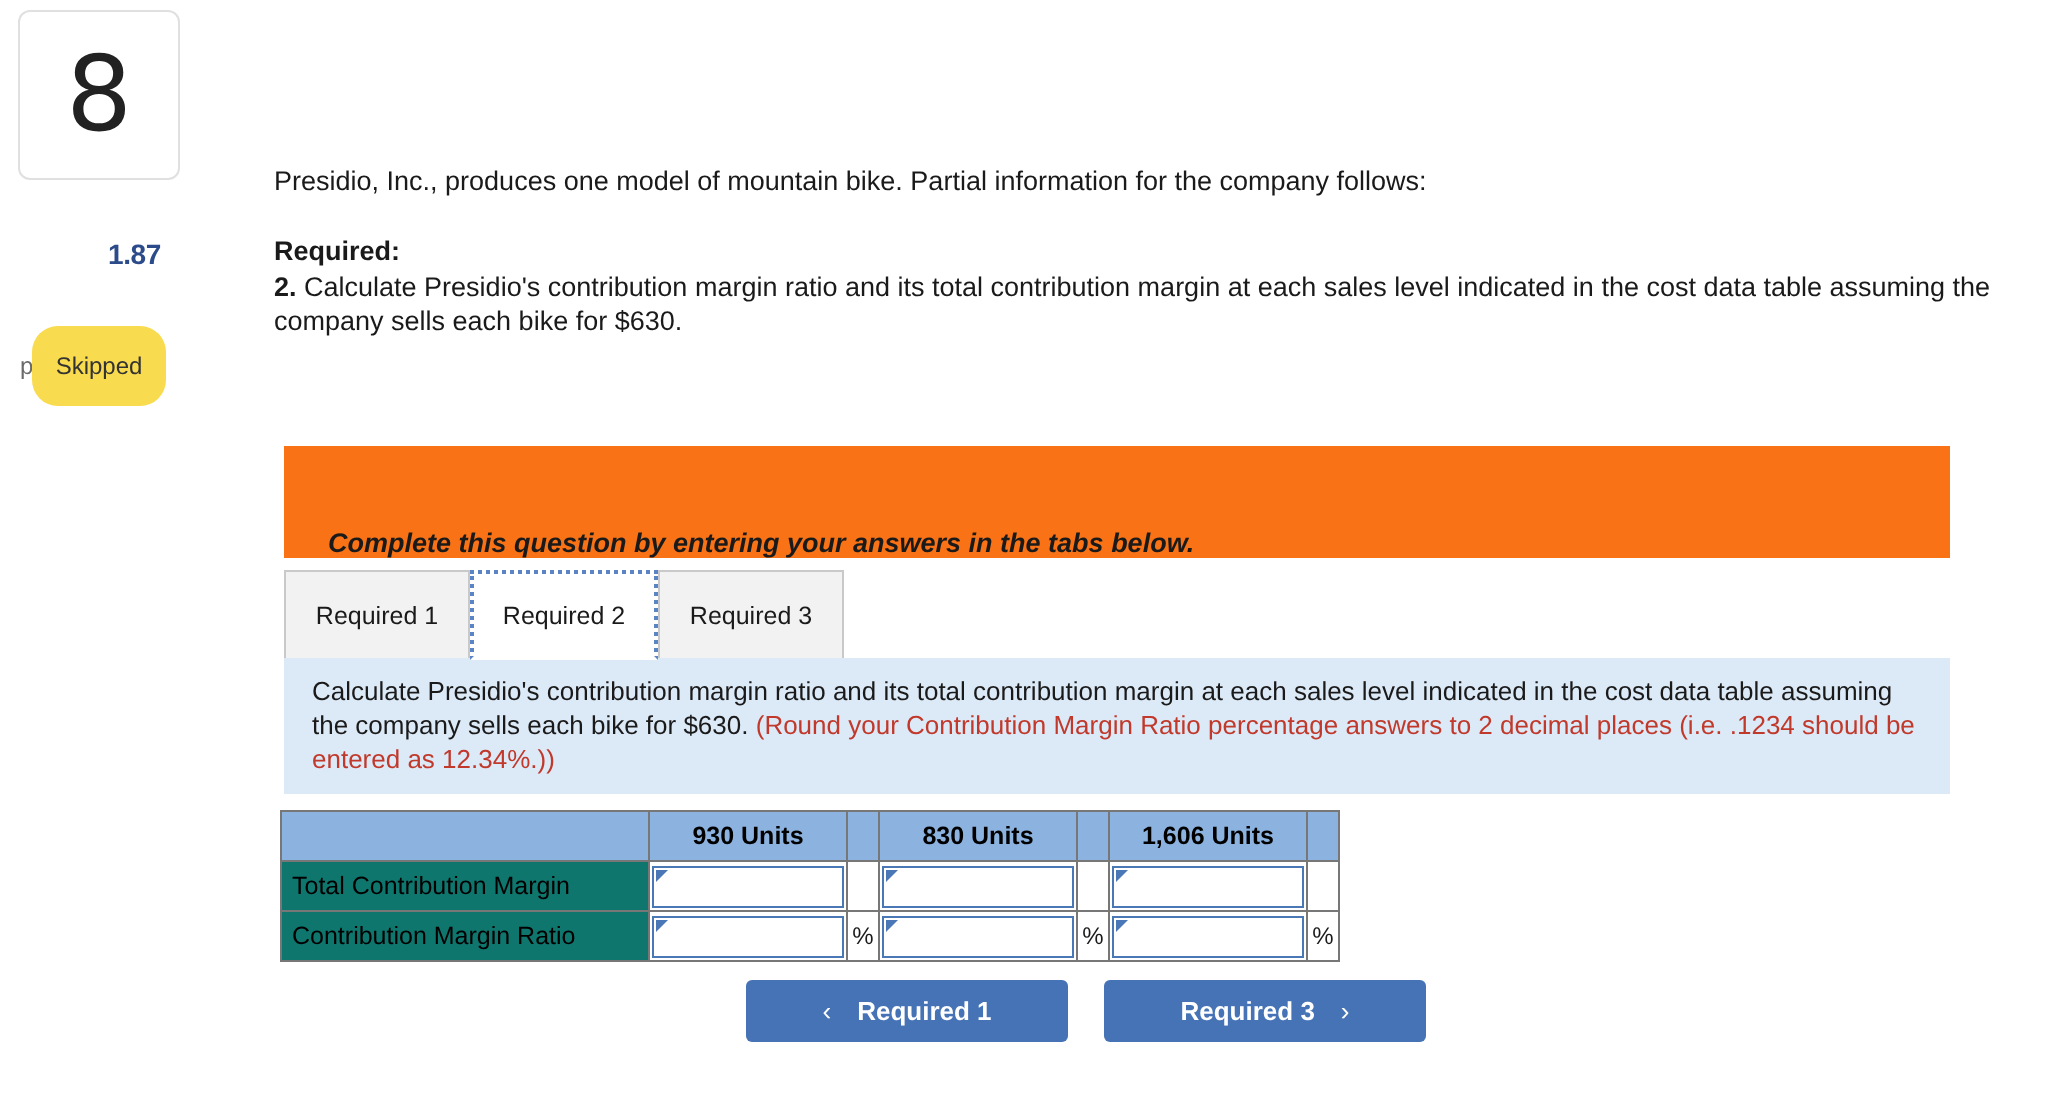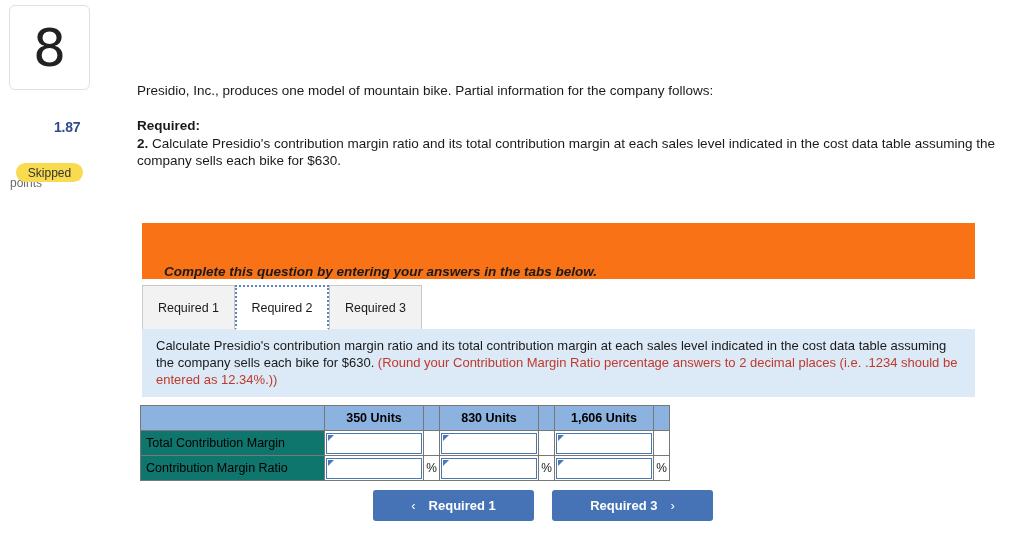--- a/index.html
+++ b/index.html
@@ -63,21 +63,21 @@
     top: 136px;
     font-size: 12px;
     color: #6b6b6b;
     margin-top: 40px;
   }
   .skipped-badge {
     position: absolute;
     left: 16px;
     top: 163px;
     width: 67px;
-    height: 19px;
+    height: 40px;
     border-radius: 13px;
     background: #f8db4e;
     color: #333333;
     font-size: 12px;
     display: flex;
     align-items: center;
     justify-content: center;
   }
   .rail-actions {
     position: absolute;
@@ -347,21 +347,21 @@
       <col class="col-val">
         <col style="width:16px">
       <col class="col-val">
         <col style="width:16px">
       <col class="col-val">
         <col style="width:16px">
     </colgroup>
     <thead>
       <tr>
         <th class="corner"></th>
-        <th>350 Units</th>
+        <th>930 Units</th>
         <th class="pct"></th>
         <th>830 Units</th>
         <th class="pct"></th>
         <th>1,606 Units</th>
         <th class="pct"></th>
       </tr>
     </thead>
     <tbody>
       <tr>
         <td class="rowlabel">Total Contribution Margin</td>

